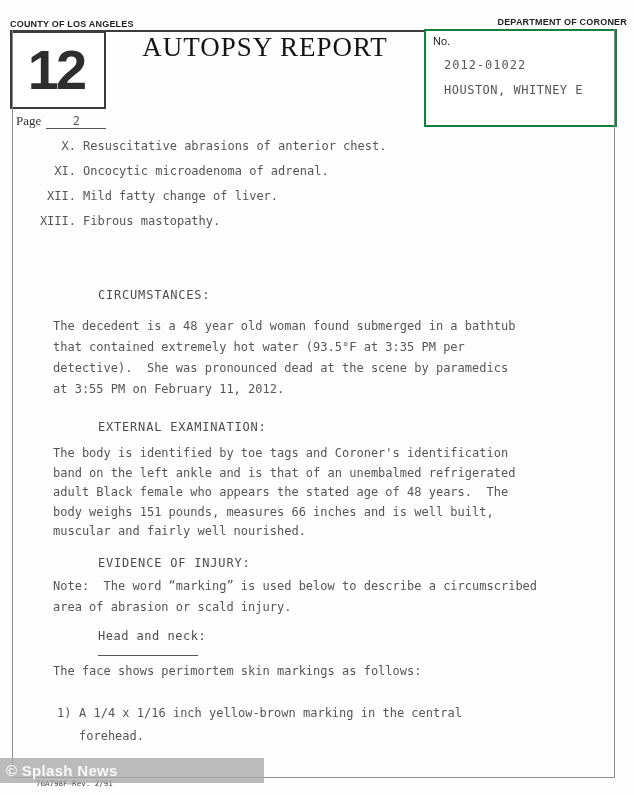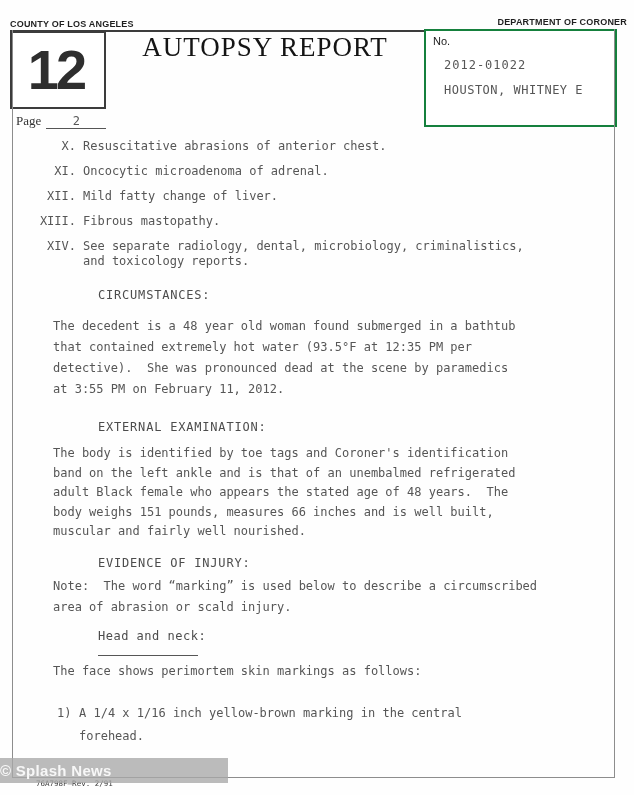--- a/index.html
+++ b/index.html
@@ -142,24 +142,24 @@
   .marking-text { white-space: pre-wrap; }
 
   
   .form-revision {
     position: absolute; left: 36px; top: 779px;
     font-size: 7.5px; color: #3a3a3a;
     z-index: 1; white-space: nowrap;
   }
   .watermark {
     position: absolute; left: 0; top: 758px;
-    width: 228px; height: 25px;
+    width: 264px; height: 25px;
     background: rgba(168,168,168,0.78);
     display: flex; align-items: center;
-    padding-left: 0;
+    padding-left: 6px;
     box-sizing: border-box;
     z-index: 2;
   }
   .watermark-text {
     font-family: "Liberation Sans", sans-serif;
     font-size: 15px; font-weight: bold;
     letter-spacing: 0.3px;
     color: #f7f7f7;
   }
 </style>
@@ -201,29 +201,24 @@
     <span class="finding-text">Oncocytic microadenoma of adrenal.</span>
   </div>
   <div class="finding-row tw" style="top:189px">
     <span class="finding-num">XII.</span>
     <span class="finding-text">Mild fatty change of liver.</span>
   </div>
   <div class="finding-row tw" style="top:214px">
     <span class="finding-num">XIII.</span>
     <span class="finding-text">Fibrous mastopathy.</span>
   </div>
-  <div class="finding-row tw" style="top:239px">
-    <span class="finding-num">XIV.</span>
-    <span class="finding-text">See separate radiology, dental, microbiology, criminalistics,
-and toxicology reports.</span>
-  </div>
 
   <div class="heading" style="top:288px">CIRCUMSTANCES:</div>
   <div class="para tw" style="top:316px; line-height:21px">The decedent is a 48 year old woman found submerged in a bathtub
-that contained extremely hot water (93.5°F at 12:35 PM per
+that contained extremely hot water (93.5°F at 3:35 PM per
 detective).  She was pronounced dead at the scene by paramedics
 at 3:55 PM on February 11, 2012.</div>
 
   <div class="heading" style="top:420px">EXTERNAL EXAMINATION:</div>
   <div class="para tw" style="top:444px; line-height:19.5px">The body is identified by toe tags and Coroner's identification
 band on the left ankle and is that of an unembalmed refrigerated
 adult Black female who appears the stated age of 48 years.  The
 body weighs 151 pounds, measures 66 inches and is well built,
 muscular and fairly well nourished.</div>
 

